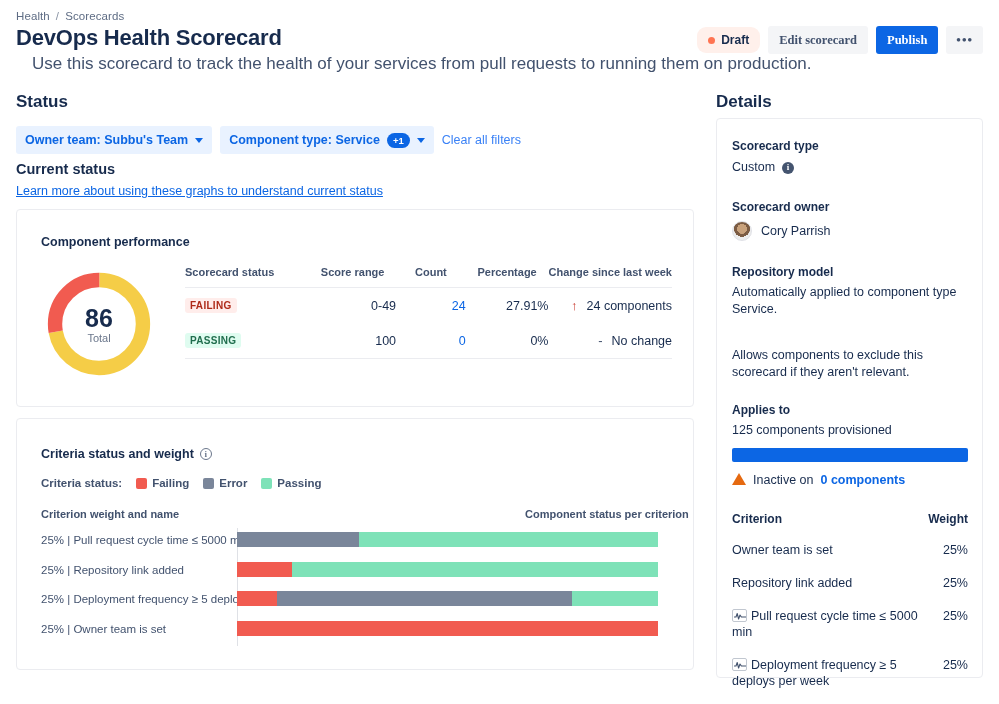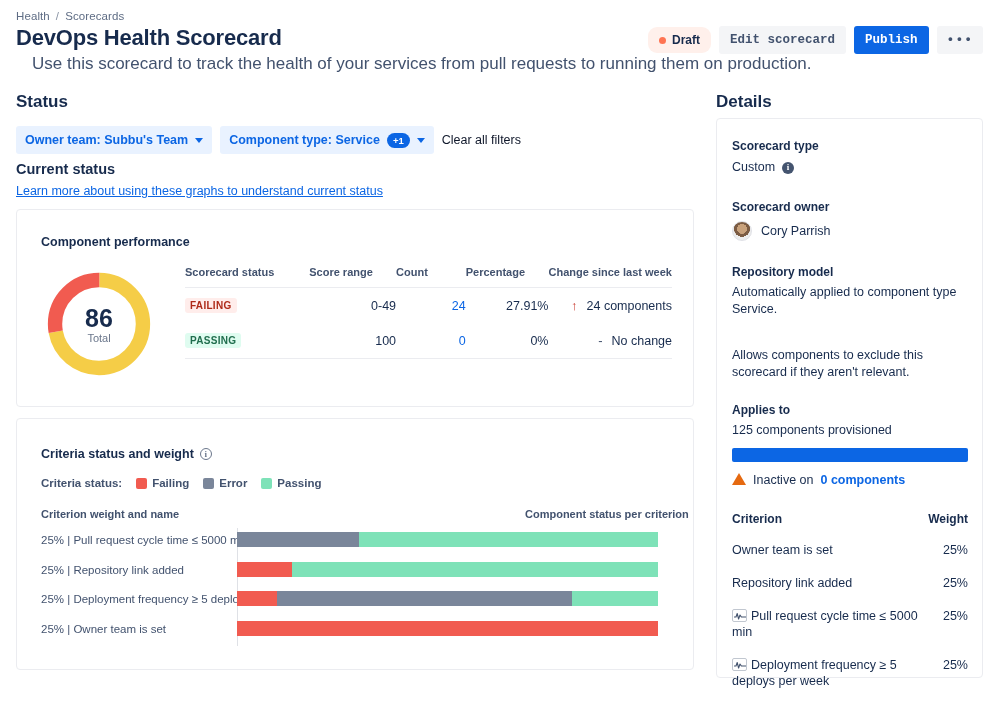--- a/index.html
+++ b/index.html
@@ -22,21 +22,21 @@
 
   
   .actions { position:absolute; right:16px; top:26px; display:flex; align-items:center; gap:8px; }
   .badge-draft {
     display:flex; align-items:center; gap:6px;
     background:#FFF0EB; color:#172B4D; font-size:12px; font-weight:600;
     padding:6px 11px; border-radius:9px;
   }
   .dot-draft { width:7px; height:7px; border-radius:50%; background:#FF7452; }
   .btn {
-    font-family:Liberation Mono, monospace;
+    font-family:Liberation Serif, serif;
     font-size:12.5px; font-weight:600; border:none; border-radius:3px;
     padding:6px 11px; cursor:pointer; color:#42526E; background:#F4F5F7;
     line-height:16px;
   }
   .btn-primary { background:#0C66E4; color:#fff; }
   .btn-more { padding:6px 10px; letter-spacing:1px; font-size:13px; }
 
   
   .h-status { position:absolute; left:16px; top:92px; font-size:17px; font-weight:600; color:#172B4D; }
   .h-details { position:absolute; left:716px; top:92px; font-size:17px; font-weight:600; color:#172B4D; }
@@ -46,21 +46,21 @@
   .chip {
     display:flex; align-items:center; gap:7px;
     background:#E9F2FF; color:#0C66E4; font-size:12.5px; font-weight:700;
     border-radius:3px; padding:6px 9px; cursor:pointer; line-height:16px;
   }
   .chip .count {
     background:#0C66E4; color:#fff; font-size:9.5px; font-weight:700;
     border-radius:9px; padding:1px 6px; line-height:13px;
   }
   .chev { width:0;height:0;border-left:4px solid transparent;border-right:4px solid transparent;border-top:5px solid #0C66E4; }
-  .clear-filters { font-size:12.5px; color:#0f172a; cursor:pointer; }
+  .clear-filters { font-size:12.5px; color:#3b82f6; cursor:pointer; }
 
   
   .h-cur { position:absolute; left:16px; top:161px; font-size:14.5px; font-weight:600; color:#172B4D; }
   .learn-link { position:absolute; left:16px; top:184px; font-size:12.5px; color:#0C66E4; cursor:pointer; }
 
   
   .card { position:absolute; background:#fff; border:1px solid #EBECF0; border-radius:4px; }
   #card-perf  { left:16px; top:209px; width:678px; height:198px; }
   #card-crit  { left:16px; top:418px; width:678px; height:252px; }
   #card-details { left:716px; top:118px; width:267px; height:560px; }
@@ -69,21 +69,21 @@
 
   
   .donut-wrap { position:absolute; left:41px; top:266px; width:116px; height:116px; }
   .donut-center { position:absolute; inset:0; display:flex; flex-direction:column; align-items:center; justify-content:center; }
   .donut-num { font-size:25px; font-weight:600; color:#172B4D; line-height:26px; }
   .donut-lbl { font-size:11px; color:#6B778C; margin-top:1px; }
 
   
   table.perf { position:absolute; left:185px; top:266px; width:487px; border-collapse:collapse; }
   table.perf th {
-    font-size:11px; font-weight:700; color:#42526E; text-align:left;
+    font-size:11px; font-weight:700; color:#42526E; text-align:center;
     padding:0 0 9px 0; border-bottom:1px solid #EBECF0; white-space:nowrap;
   }
   table.perf th.l { text-align:left; }
   table.perf td { font-size:12.5px; color:#172B4D; text-align:right; padding:10px 0; }
   table.perf td.l { text-align:left; }
   table.perf tr.alt td { background:#FAFBFC; }
   table.perf tr.last td { border-bottom:1px solid #EBECF0; }
   .lozenge { display:inline-block; font-size:10px; font-weight:700; letter-spacing:.3px; border-radius:3px; padding:2px 5px; }
   .lz-fail { background:#FFEDEB; color:#AE2A19; }
   .lz-attn { background:#FFF7D6; color:#974F0C; }

